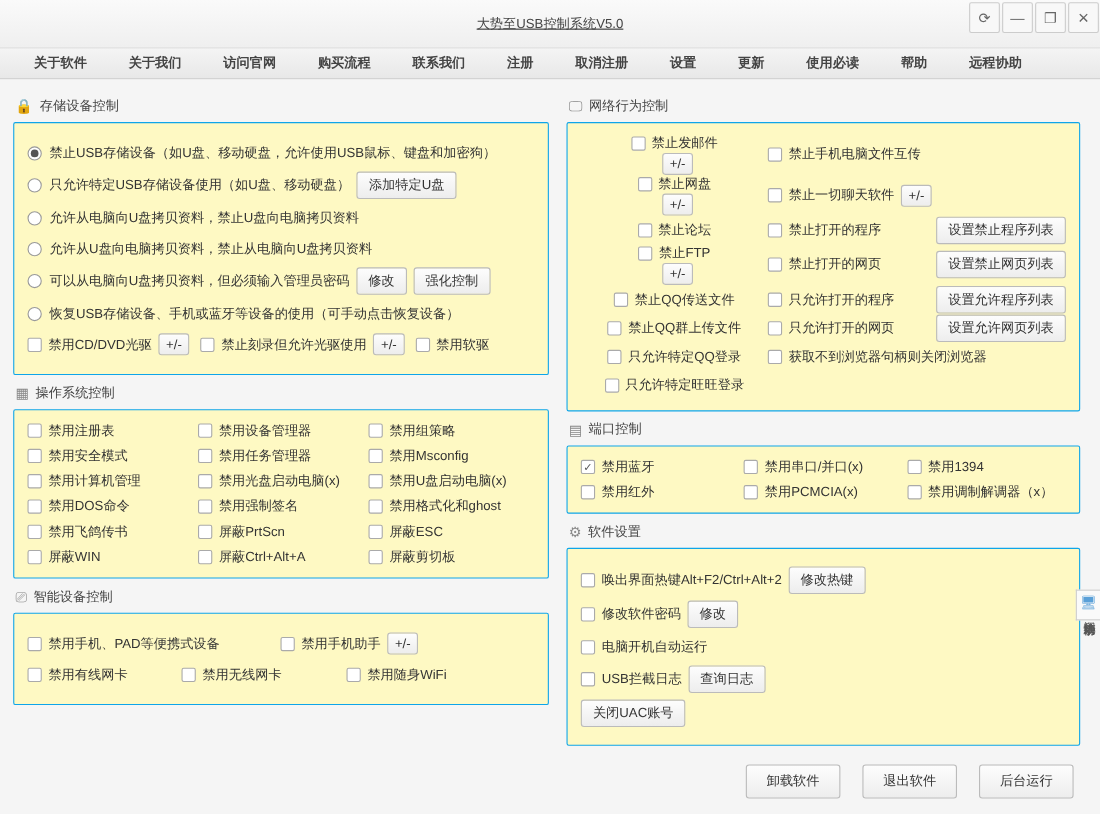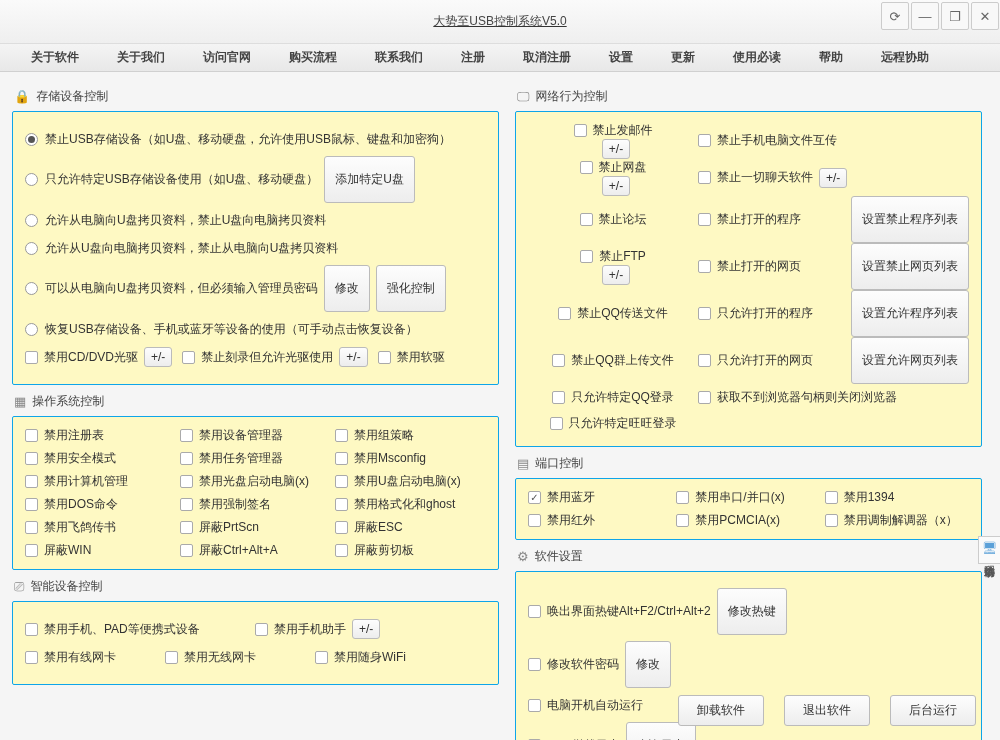--- a/index.html
+++ b/index.html
@@ -15,21 +15,21 @@
 .right-col { width: 475px; padding-left: 8px; position: relative; }
 .section-title { display: flex; align-items: center; font-size: 12px; color: #444; margin: 8px 0 6px 2px; font-weight: normal; }
 .section-title .ti { margin-right: 6px; color: #888; font-size: 13px; }
 .panel { border: 1px solid #0ea5e9; background: #fef9c3; border-radius: 2px; padding: 10px 12px; }
 .row { display: flex; align-items: center; margin: 6px 0; min-height: 22px; flex-wrap: wrap; }
 .radio, .checkbox { display: inline-flex; align-items: center; cursor: pointer; }
 .radio-mark { width: 13px; height: 13px; border: 1px solid #999; border-radius: 50%; margin-right: 7px; display: inline-flex; align-items: center; justify-content: center; background: #fff; }
 .radio-mark.checked::after { content: ''; width: 7px; height: 7px; background: #555; border-radius: 50%; }
 .check-mark { width: 13px; height: 13px; border: 1px solid #aaa; border-radius: 2px; margin-right: 6px; background: #fff; display: inline-flex; align-items: center; justify-content: center; font-size: 10px; color: #555; }
 .check-mark.checked::after { content: '✓'; }
-.btn { border: 1px solid #bbb; background: linear-gradient(#fdfdfd,#ededed); padding: 14px 10px; font-size: 12px; border-radius: 3px; cursor: pointer; color: #333; margin-left: 6px; }
+.btn { border: 1px solid #bbb; background: linear-gradient(#fdfdfd,#ededed); padding: 3px 10px; font-size: 12px; border-radius: 3px; cursor: pointer; color: #333; margin-left: 6px; }
 .btn-small { padding: 2px 6px; }
 .grid3 { display: grid; grid-template-columns: 1fr 1fr 1fr; gap: 6px 4px; }
 .net-row { display: flex; align-items: center; min-height: 26px; }
 .net-left { display:flex; align-items:center; width: 170px; flex-direction: column;}
 .footer-btns { position: absolute; right: 24px; bottom: 14px; display: flex; gap: 14px; }
 .footer-btns .btn { padding: 6px 18px; }
 .side-tab { position: absolute; right: 0; top: 536px; width: 22px; border: 1px solid #ccc; background: #fafafa; padding: 4px 2px; text-align: center; font-size: 11px; line-height: 14px; color: #555; border-right: none; }
 .side-tab .si { color: #5aa0d8; font-size: 12px; }
 label span.lbl { white-space: nowrap; }
 </style>

